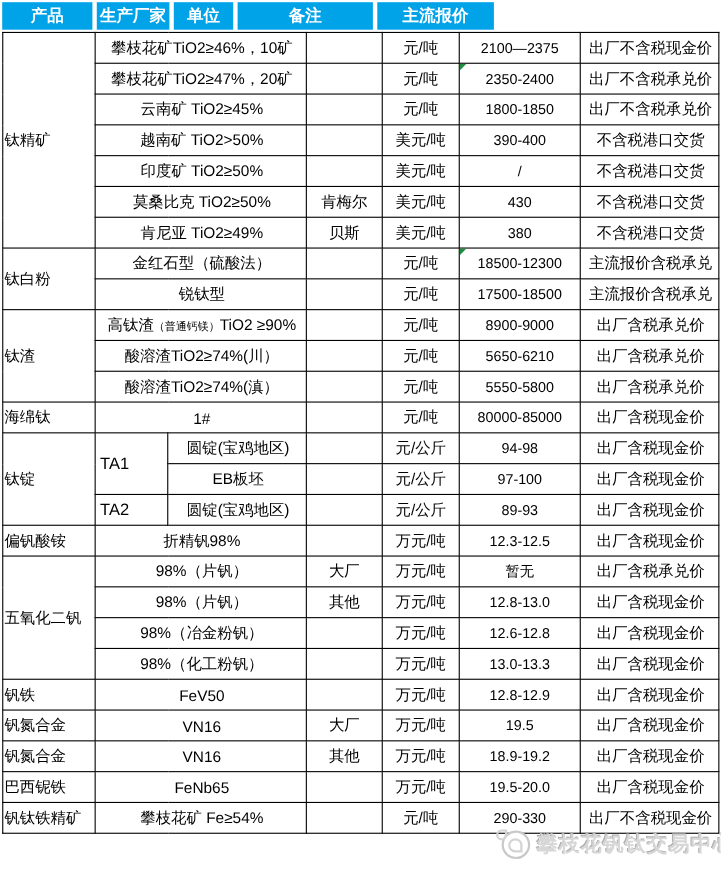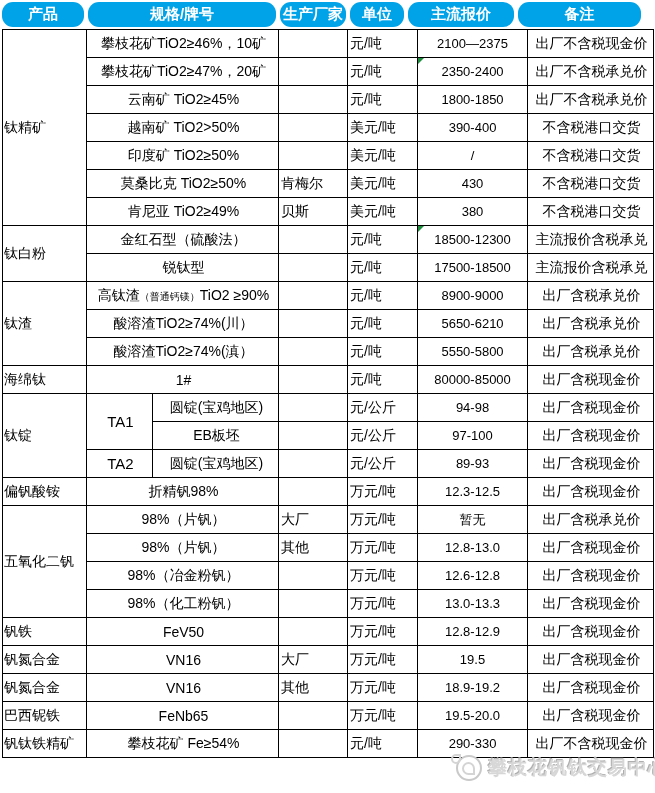--- a/index.html
+++ b/index.html
@@ -4,34 +4,34 @@
 <style>
   html,body{margin:0;padding:0;background:#ffffff;}
   body{
     width:655px;height:793px;position:relative;overflow:hidden;
     font-family:"Liberation Sans","DejaVu Sans",sans-serif;color:#000;
   }
   
   .hdr{position:absolute;top:2px;left:2px;display:flex;gap:4px;height:25px;}
   .hcell{
     background:#00a2e8;color:#fff;font-weight:bold;font-size:15px;
-    display:flex;align-items:center;justify-content:center;white-space:nowrap;border-radius:11px;
+    display:flex;align-items:center;justify-content:center;white-space:nowrap;
   }
   .hc0{width:82px}.hc1{width:188px}.hc2{width:66px}.hc3{width:54px}.hc4{width:106px}.hc5{width:123px}
   
   table.grid{
     position:absolute;top:29px;left:2px;border-collapse:collapse;table-layout:fixed;
     width:651px;
   }
   table.grid,td{border:1px solid #000;}
   td{height:27px;padding:0 2px;font-size:14px;overflow:hidden;white-space:nowrap;vertical-align:middle;}
   td.prod{text-align:left;padding:0 1px;}
   td.spec,td.form,td.note{text-align:center;padding-left:4px;}
-  td.grade{text-align:center;padding-left:4px;font-size:15px;}
-  td.maker,td.unit{text-align:left;}
+  td.grade{text-align:left;padding-left:4px;font-size:15px;}
+  td.maker,td.unit{text-align:center;}
   td.price{text-align:center;font-size:13px;position:relative;}
   .small{font-size:10px;}
   
   .tri{
     position:absolute;top:0;left:0;width:0;height:0;
     border-top:6px solid #1e8e3e;border-right:6px solid transparent;
   }
   
   .wm{
     position:absolute;top:749px;left:456px;width:212px;height:32px;
@@ -52,25 +52,24 @@
   .wm-text{
     font-size:19px;font-weight:bold;letter-spacing:1px;white-space:nowrap;
     color:#d7d7d7;text-shadow:1px 1px 0 #ffffff,-1px -1px 0 #aeaeae;
   }
 </style>
 </head>
 <body>
 
 <div class="hdr">
   <div class="hcell hc0">产品</div>
-  <div class="hcell hc1">规格/牌号</div>
   <div class="hcell hc2">生产厂家</div>
   <div class="hcell hc3">单位</div>
+  <div class="hcell hc5">备注</div>
   <div class="hcell hc4">主流报价</div>
-  <div class="hcell hc5">备注</div>
 </div>
 
 <table class="grid">
   <colgroup>
     <col style="width:84px">
       <col style="width:66px">
       <col style="width:126px">
     <col style="width:69px">
       <col style="width:70px">
       <col style="width:110px">

